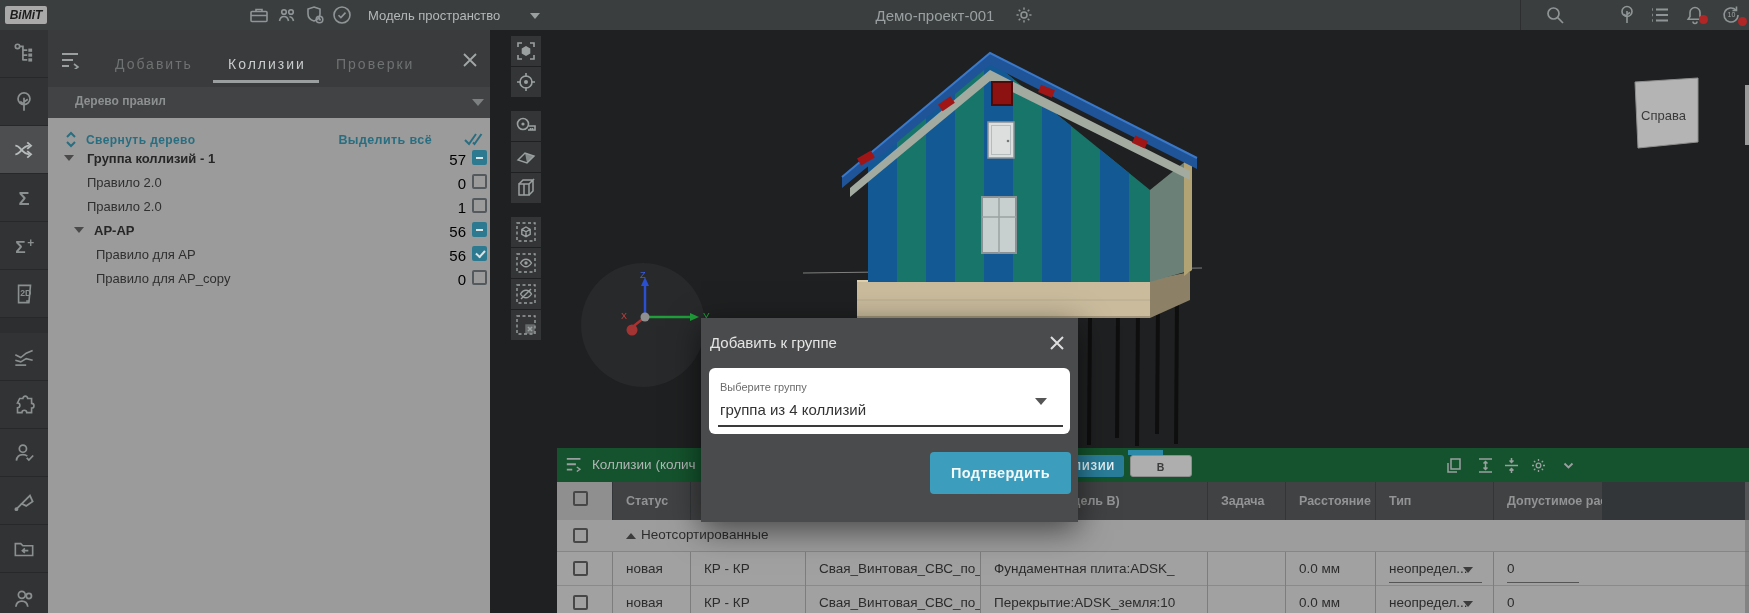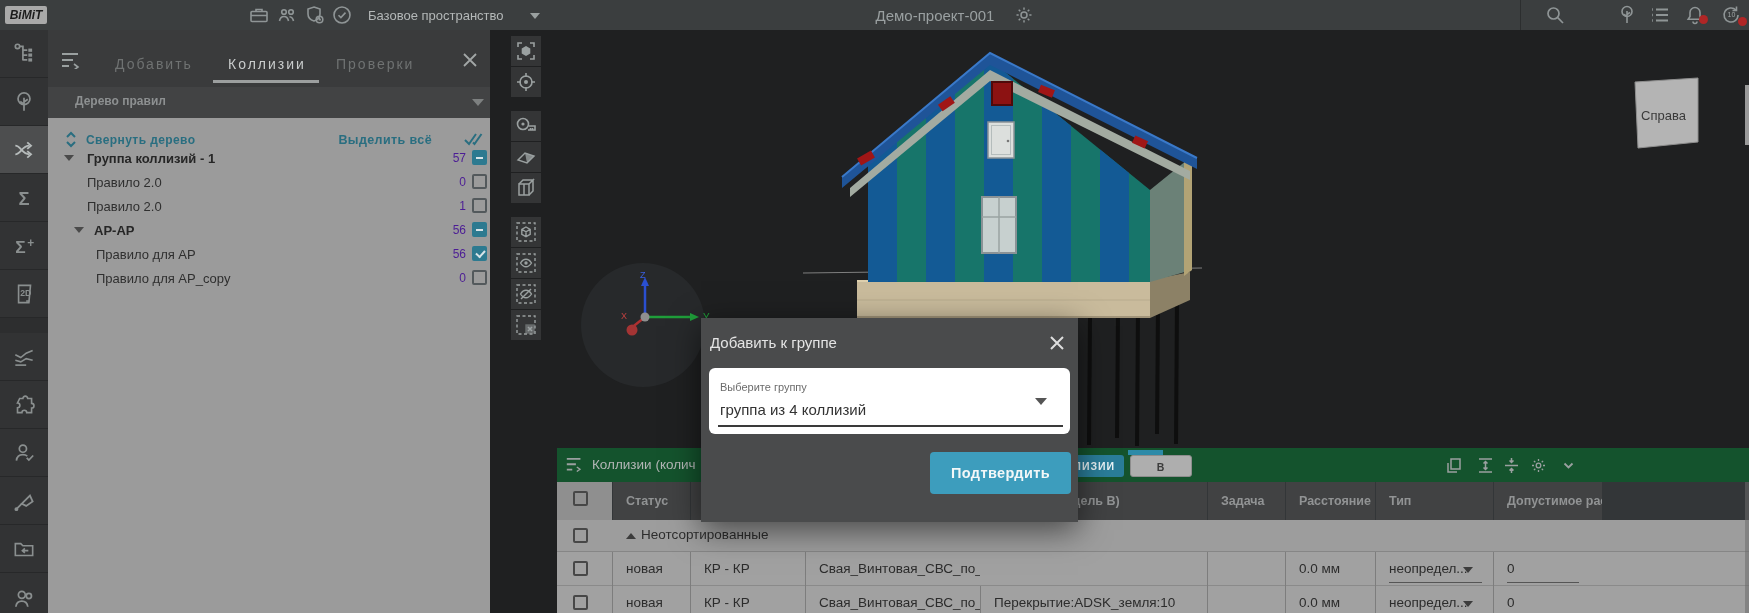--- a/index.html
+++ b/index.html
@@ -43,21 +43,21 @@
   #tree-actions { position:absolute; left:0; top:100px; width:442px; height:20px; }
   #collapse-link { position:absolute; left:38px; top:3px; font-size:12px; font-weight:bold; letter-spacing:.4px; color:#296e80; }
   #collapse-ico { position:absolute; left:16px; top:1px; width:14px; height:17px; color:#296e80; }
   #selectall-link { position:absolute; right:58px; top:3px; font-size:12.5px; font-weight:bold; letter-spacing:.4px; color:#296e80; }
   #selectall-ico { position:absolute; right:4px; top:1px; width:22px; height:16px; color:#296e80; }
   .trow { position:absolute; left:0; width:442px; height:22px; }
   .trow .tcaret { position:absolute; top:7px; width:0; height:0;
       border-left:5px solid transparent; border-right:5px solid transparent; border-top:6px solid #4a4a4a; }
   .trow .tlabel { position:absolute; top:3px; font-size:13px; color:#2f2f2f; white-space:nowrap; }
   .trow .tlabel.bold { font-weight:bold; color:#262626; }
-  .trow .tcount { position:absolute; right:24px; top:3px; font-size:12px; color:#4c1d95; }
+  .trow .tcount { position:absolute; right:24px; top:3px; font-size:15px; color:#000000; }
   .cb { position:absolute; width:15px; height:15px; border:2px solid #53595c; border-radius:2px; background:transparent; }
   .cb[data-state="indeterminate"] { background:#2d7a90; border-color:#2d7a90; }
   .cb[data-state="indeterminate"]::after { content:""; position:absolute; left:2px; top:4.5px; width:7px; height:2px; background:#d8e4e8; }
   .cb[data-state="checked"] { background:#2d7a90; border-color:#2d7a90; }
   .cb[data-state="checked"]::after { content:""; position:absolute; left:1.5px; top:1.5px; width:7px; height:4px;
       border-left:2px solid #d8e4e8; border-bottom:2px solid #d8e4e8; transform:rotate(-48deg); }
   .trow .cb { top:2px; right:3px; }
 
   
   #viewport { position:absolute; left:490px; top:30px; width:1259px; height:583px; background:#1f2021; z-index:1; }
@@ -306,21 +306,21 @@
         <path d="M11 4l6 2v5c0 4-2.7 6-6 7-3.3-1-6-3-6-7V6z"></path>
         <circle cx="16.5" cy="16.5" r="3.3"></circle>
           <path d="M16.5 15v1.7h1.4"></path>
         </svg></div>
     <div class="tb-ico" style="left:330px">
       <svg viewBox="0 0 24 24" fill="none" stroke="currentColor" stroke-width="1.6">
         <circle cx="12" cy="12" r="8"></circle>
           <path d="M8.5 12.2l2.4 2.4 4.6-5"></path>
         </svg></div>
 
-    <div id="ws-label">Базовое пространство</div>
+    <div id="ws-label">Модель пространство</div>
     <div id="ws-caret"></div>
 
     <div id="proj-title">Демо-проект-001</div>
     <div class="tb-ico" style="left:1012px">
       <svg viewBox="0 0 24 24" fill="none" stroke="currentColor" stroke-width="1.5">
         <circle cx="12" cy="12" r="3"></circle>
         <path d="M12 4.5v2.2 M12 17.3v2.2 M4.5 12h2.2 M17.3 12h2.2 M6.7 6.7l1.6 1.6 M15.7 15.7l1.6 1.6 M17.3 6.7l-1.6 1.6 M8.3 15.7l-1.6 1.6"></path>
         </svg></div>
 
     <div id="tb-divider"></div>
@@ -558,20 +558,21 @@
       <span id="group-label">Неотсортированные</span>
     </div>
 
     <div class="vrow drow" id="drow-0">
       <div class="dcell c-cb">
           <span class="cb row-cb"></span>
         </div>
       <div class="dcell c-st">новая</div>
       <div class="dcell c-r3">КР - КР</div>
       <div class="dcell c-r4">Свая_Винтовая_СВС_по_ТУ_</div>
+      <div class="dcell c-eb">Фундаментная плита:ADSK_</div>
       <div class="dcell c-ta"></div>
       <div class="dcell c-di">0.0 мм</div>
       <div class="dcell c-ty">
         <span>неопредел...</span>
         <span class="type-caret"></span>
         <span class="cell-underline u-ty"></span></div>
       <div class="dcell c-al">
         <span>0</span>
         <span class="cell-underline u-al"></span></div>
     </div>

